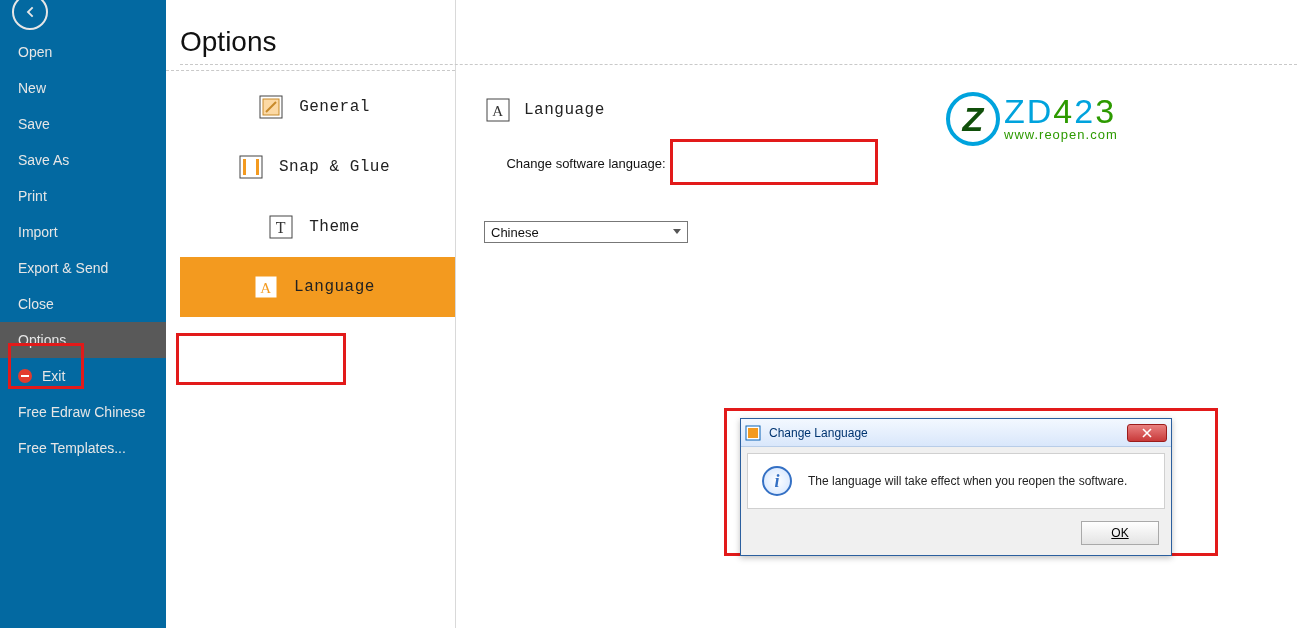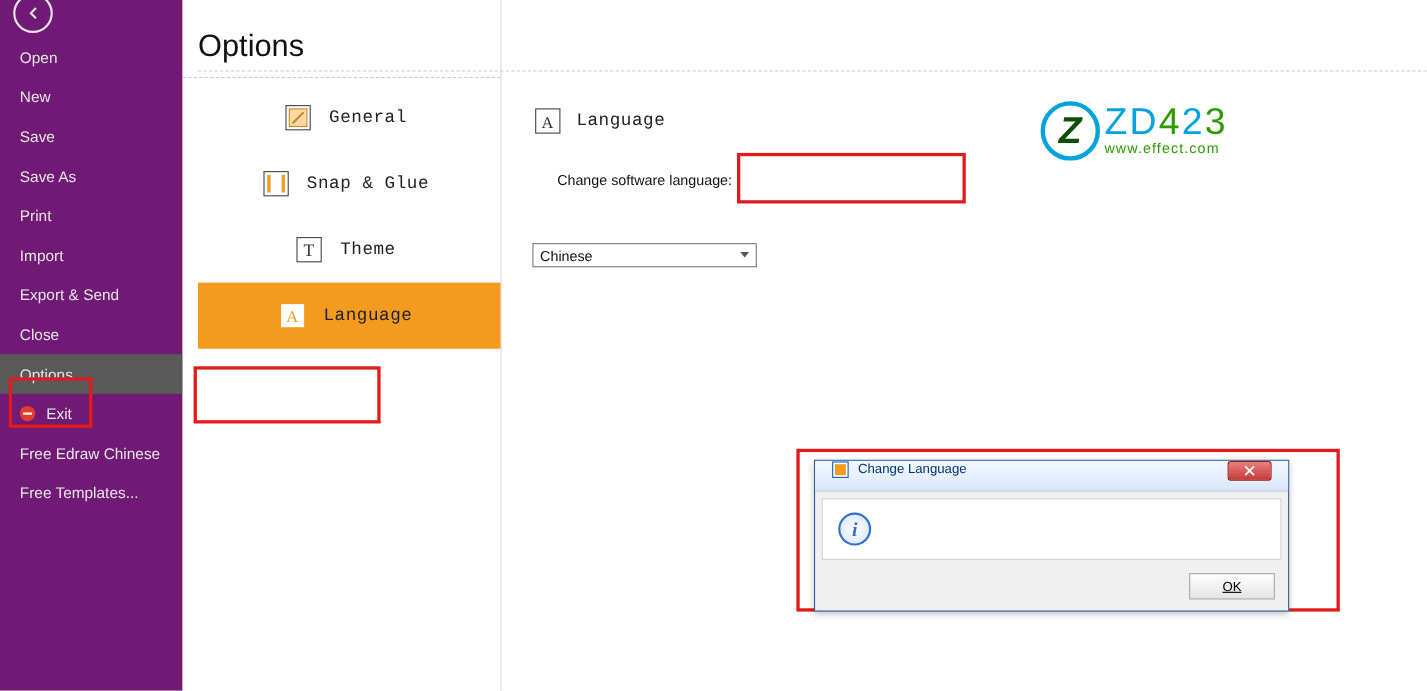--- a/index.html
+++ b/index.html
@@ -1,21 +1,21 @@
 <!DOCTYPE html>
 <html><head>
 <meta charset="utf-8">
 <style>
   * { box-sizing: border-box; margin: 0; padding: 0; }
   html, body { width: 1297px; height: 628px; font-family: "Segoe UI", Tahoma, sans-serif; background:#fff; }
   .app { display:flex; width:100%; height:100%; position:relative; }
   
   .sidebar {
     width:166px; min-width:166px; height:100%;
-    background:#701a75; color:#e6e6e6;
+    background:#0369a1; color:#e6e6e6;
     display:flex; flex-direction:column;
     font-size:14px;
   }
   .back-btn {
     margin:0 0 4px 12px; width:36px; height:36px; border:2px solid #e6e6e6; border-radius:50%;
     display:flex; align-items:center; justify-content:center; cursor:pointer;
     margin-top:-6px;
   }
   .back-btn svg { width:16px; height:16px; fill:#e6e6e6; }
   .side-item {
@@ -72,21 +72,21 @@
   .wm-text .c1{color:#00a3dd;} .wm-text .c2{color:#00a3dd;} .wm-text .c3{color:#2d9a00;} .wm-text .c4{color:#00a3dd;} .wm-text .c5{color:#2d9a00;}
   .wm-sub { font-size:13px; color:#2d9a00; letter-spacing:1px; margin-top:-4px; }
   
   .dialog {
     position:absolute; width:432px; left:740px; top:418px;
     border:1px solid #2b5f9e; box-shadow:0 2px 6px rgba(0,0,0,.25);
     font-size:12px; background:#f0f0f0;
   }
   .dlg-titlebar {
     height:28px; background:linear-gradient(#f3f8ff,#d9e7fb);
-    display:flex; padding:0 15px; gap:8px;
+    display:flex; align-items:center; padding:0 4px; gap:8px;
     border-bottom:1px solid #b8cde8;
   }
   .dlg-icon { width:16px;height:16px; display:flex;align-items:center;justify-content:center; }
   .dlg-title { color:#003470; font-size:12px; flex:1; }
   .dlg-close {
     width:40px; height:18px; border-radius:3px; border:1px solid #9b1c1c;
     background:linear-gradient(#e98080,#c83a3a); display:flex;align-items:center;justify-content:center;
     cursor:pointer;
   }
   .dlg-close svg{width:10px;height:10px;fill:#fff;}
@@ -222,21 +222,21 @@
     <div class="wm">
       <div class="wm-logo">Z</div>
       <div>
         <div class="wm-text">
           <span class="c1">Z</span>
             <span class="c2">D</span>
             <span class="c3">4</span>
             <span class="c4">2</span>
             <span class="c5">3</span>
         </div>
-        <div class="wm-sub">www.effect.com</div>
+        <div class="wm-sub">www.reopen.com</div>
       </div>
     </div>
   </div>
 
   <div class="hl" style="left:8px; top:343px; width:76px; height:46px;"></div>
   <div class="hl" style="left:176px; top:333px; width:170px; height:52px;"></div>
   <div class="hl" style="left:670px; top:139px; width:208px; height:46px;"></div>
   <div class="hl" style="left:724px; top:408px; width:494px; height:148px;"></div>
 
   <div class="dialog">
@@ -249,20 +249,21 @@
       </span>
       <span class="dlg-title">Change Language</span>
       <div class="dlg-close">
         <svg viewBox="0 0 10 10">
             <path d="M1 1l8 8M9 1l-8 8" stroke="#fff" stroke-width="1.6"></path>
           </svg>
       </div>
     </div>
     <div class="dlg-body">
       <div class="dlg-info">i</div>
+      <div class="dlg-msg">The language will take effect when you reopen the software.</div>
     </div>
     <div class="dlg-footer">
       <button class="dlg-ok">OK</button>
     </div>
   </div>
 </div>
 
 <div style="position:absolute; top:64px; left:180px; right:0; border-top:1px dashed #c9c9c9;"></div>
 
 </body></html>

